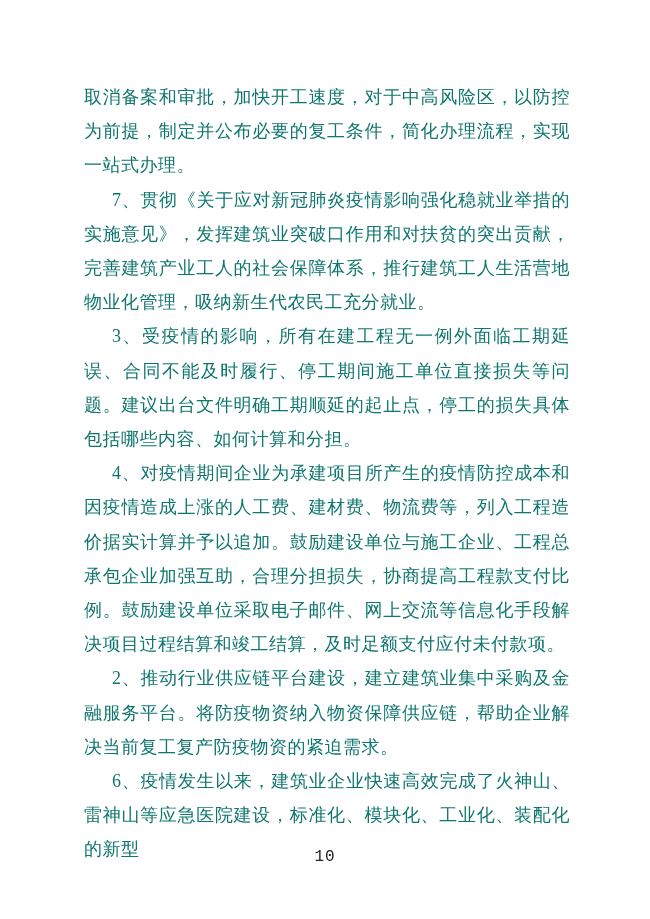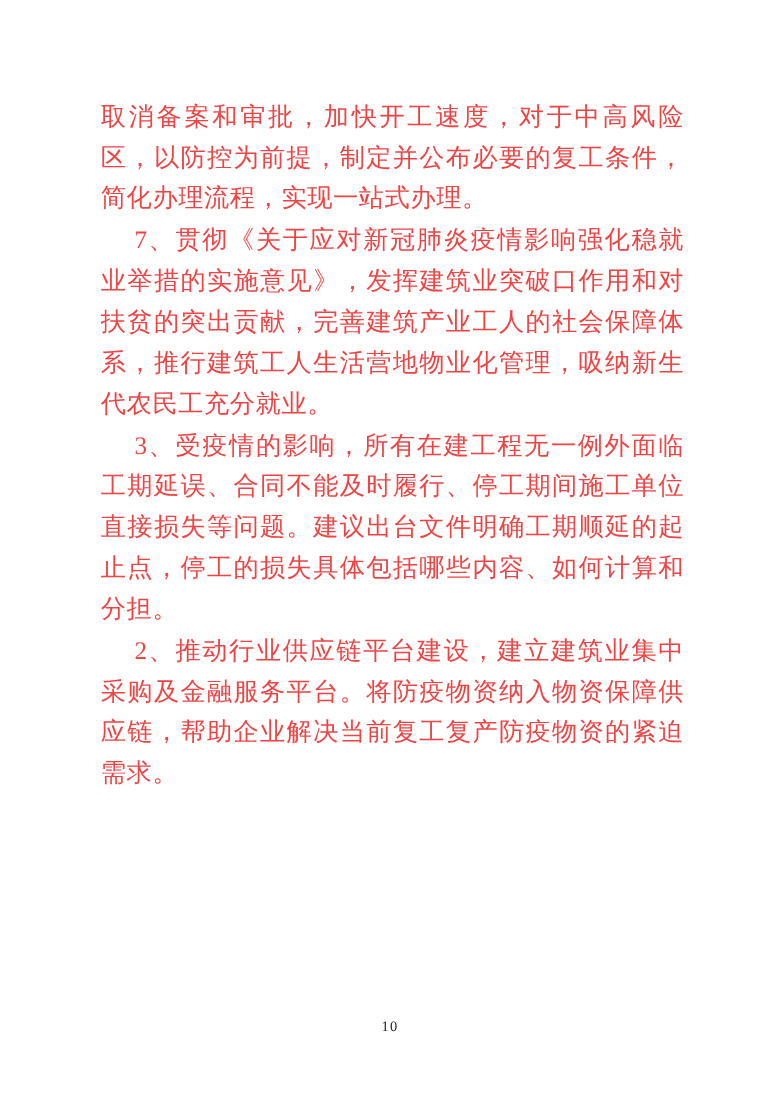--- a/index.html
+++ b/index.html
@@ -15,48 +15,51 @@
     width: 650px;
     height: 919px;
     background: #ffffff;
     overflow: hidden;
   }
   .content {
     position: absolute;
     top: 80px;
     left: 84px;
     width: 486px;
-    color: #ef4444;
-    font-size: 21px;
+    color: #0f766e;
+    font-size: 18px;
     line-height: 34.2px;
     letter-spacing: 0.5px;
     text-align: justify;
     text-justify: inter-ideograph;
   }
   .content p {
     margin: 0;
   }
   .content p.indent {
     text-indent: 28px;
   }
   .page-number {
     position: absolute;
     top: 848px;
     left: 0;
     width: 100%;
     text-align: center;
-    font-size: 12px;
+    font-size: 16px;
     color: #222222;
     letter-spacing: 1px;
+    font-family: Liberation Mono, monospace;
   }
 </style>
 </head>
 <body>
 
 <div class="page">
   <div class="content">
     <p>取消备案和审批，加快开工速度，对于中高风险区，以防控为前提，制定并公布必要的复工条件，简化办理流程，实现一站式办理。</p>
     <p class="indent">7、贯彻《关于应对新冠肺炎疫情影响强化稳就业举措的实施意见》，发挥建筑业突破口作用和对扶贫的突出贡献，完善建筑产业工人的社会保障体系，推行建筑工人生活营地物业化管理，吸纳新生代农民工充分就业。</p>
     <p class="indent">3、受疫情的影响，所有在建工程无一例外面临工期延误、合同不能及时履行、停工期间施工单位直接损失等问题。建议出台文件明确工期顺延的起止点，停工的损失具体包括哪些内容、如何计算和分担。</p>
+    <p class="indent">4、对疫情期间企业为承建项目所产生的疫情防控成本和因疫情造成上涨的人工费、建材费、物流费等，列入工程造价据实计算并予以追加。鼓励建设单位与施工企业、工程总承包企业加强互助，合理分担损失，协商提高工程款支付比例。鼓励建设单位采取电子邮件、网上交流等信息化手段解决项目过程结算和竣工结算，及时足额支付应付未付款项。</p>
     <p class="indent">2、推动行业供应链平台建设，建立建筑业集中采购及金融服务平台。将防疫物资纳入物资保障供应链，帮助企业解决当前复工复产防疫物资的紧迫需求。</p>
+    <p class="indent">6、疫情发生以来，建筑业企业快速高效完成了火神山、雷神山等应急医院建设，标准化、模块化、工业化、装配化的新型</p>
   </div>
   <div class="page-number">10</div>
 </div>
 
 </body></html>

